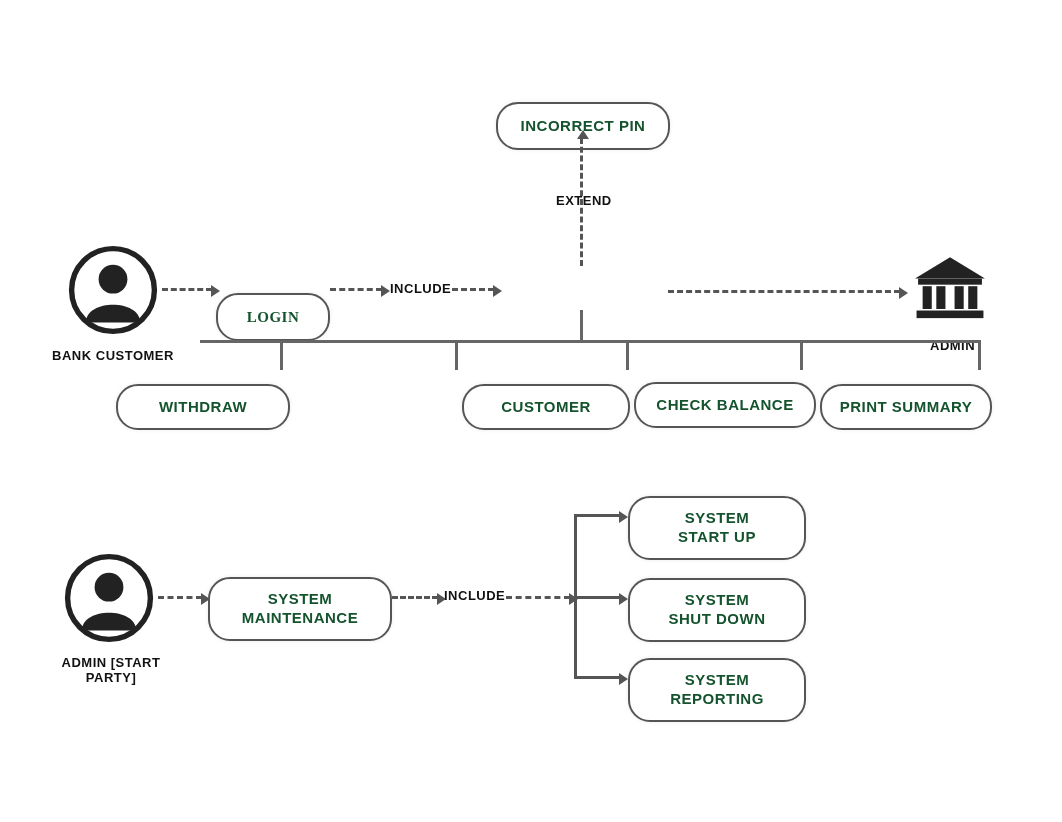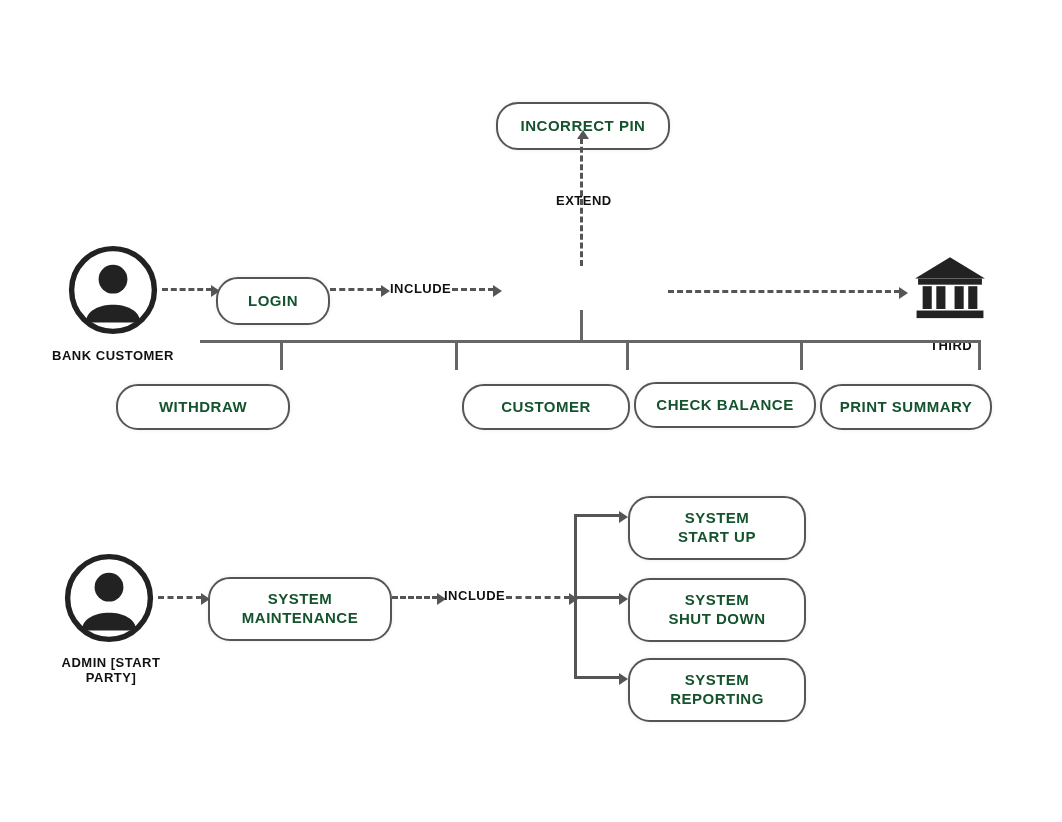--- a/index.html
+++ b/index.html
@@ -97,41 +97,41 @@
     <svg viewBox="0 0 100 100">
       <circle cx="50" cy="50" r="46" fill="none" stroke="#222" stroke-width="6"></circle>
       <circle cx="50" cy="38" r="16" fill="#222"></circle>
       <path d="M20 86 C20 60 80 60 80 86 Z" fill="#222"></path>
     </svg>
   </div>
   <div class="lbl" style="left:50px;top:348px;width:126px;">BANK CUSTOMER</div>
 
   <div class="hline arrow-right" style="left:162px;top:288px;width:50px;"></div>
 
-  <div class="uc" style="left:216px;top:265px;width:110px;height:44px;">LOGIN</div>
+  <div class="uc" style="left:216px;top:281px;width:110px;height:44px;font-family:Liberation Serif, serif;">LOGIN</div>
 
   <div class="hline arrow-right" style="left:330px;top:288px;width:52px;"></div>
   <div class="lbl" style="left:390px;top:281px;width:58px;">INCLUDE</div>
   <div class="hline arrow-right" style="left:452px;top:288px;width:42px;"></div>
 
 
   <div class="hline arrow-right" style="left:668px;top:290px;width:232px;"></div>
 
   <div class="bank-icon" style="left:910px;top:250px;">
     <svg viewBox="0 0 100 90">
       <path d="M50 2 L96 30 L4 30 Z" fill="#222"></path>
       <rect x="8" y="30" width="84" height="8" fill="#222"></rect>
       <rect x="14" y="40" width="12" height="30" fill="#222"></rect>
       <rect x="32" y="40" width="12" height="30" fill="#222"></rect>
       <rect x="56" y="40" width="12" height="30" fill="#222"></rect>
       <rect x="74" y="40" width="12" height="30" fill="#222"></rect>
       <rect x="6" y="72" width="88" height="10" fill="#222"></rect>
     </svg>
   </div>
-  <div class="lbl" style="left:930px;top:338px;width:40px;">THIRD</div>
+  <div class="lbl" style="left:930px;top:338px;width:40px;">ADMIN</div>
 
   <div style="position:absolute;left:580px;top:310px;width:0;height:30px;border-left:3px solid #666;"></div>
 
   <div class="hline-solid" style="left:200px;top:340px;width:780px;"></div>
 
   <div style="position:absolute;left:280px;top:340px;width:0;height:30px;border-left:3px solid #666;"></div>
   <div style="position:absolute;left:455px;top:340px;width:0;height:30px;border-left:3px solid #666;"></div>
   <div style="position:absolute;left:626px;top:340px;width:0;height:30px;border-left:3px solid #666;"></div>
   <div style="position:absolute;left:800px;top:340px;width:0;height:30px;border-left:3px solid #666;"></div>
   <div style="position:absolute;left:978px;top:340px;width:0;height:30px;border-left:3px solid #666;"></div>

